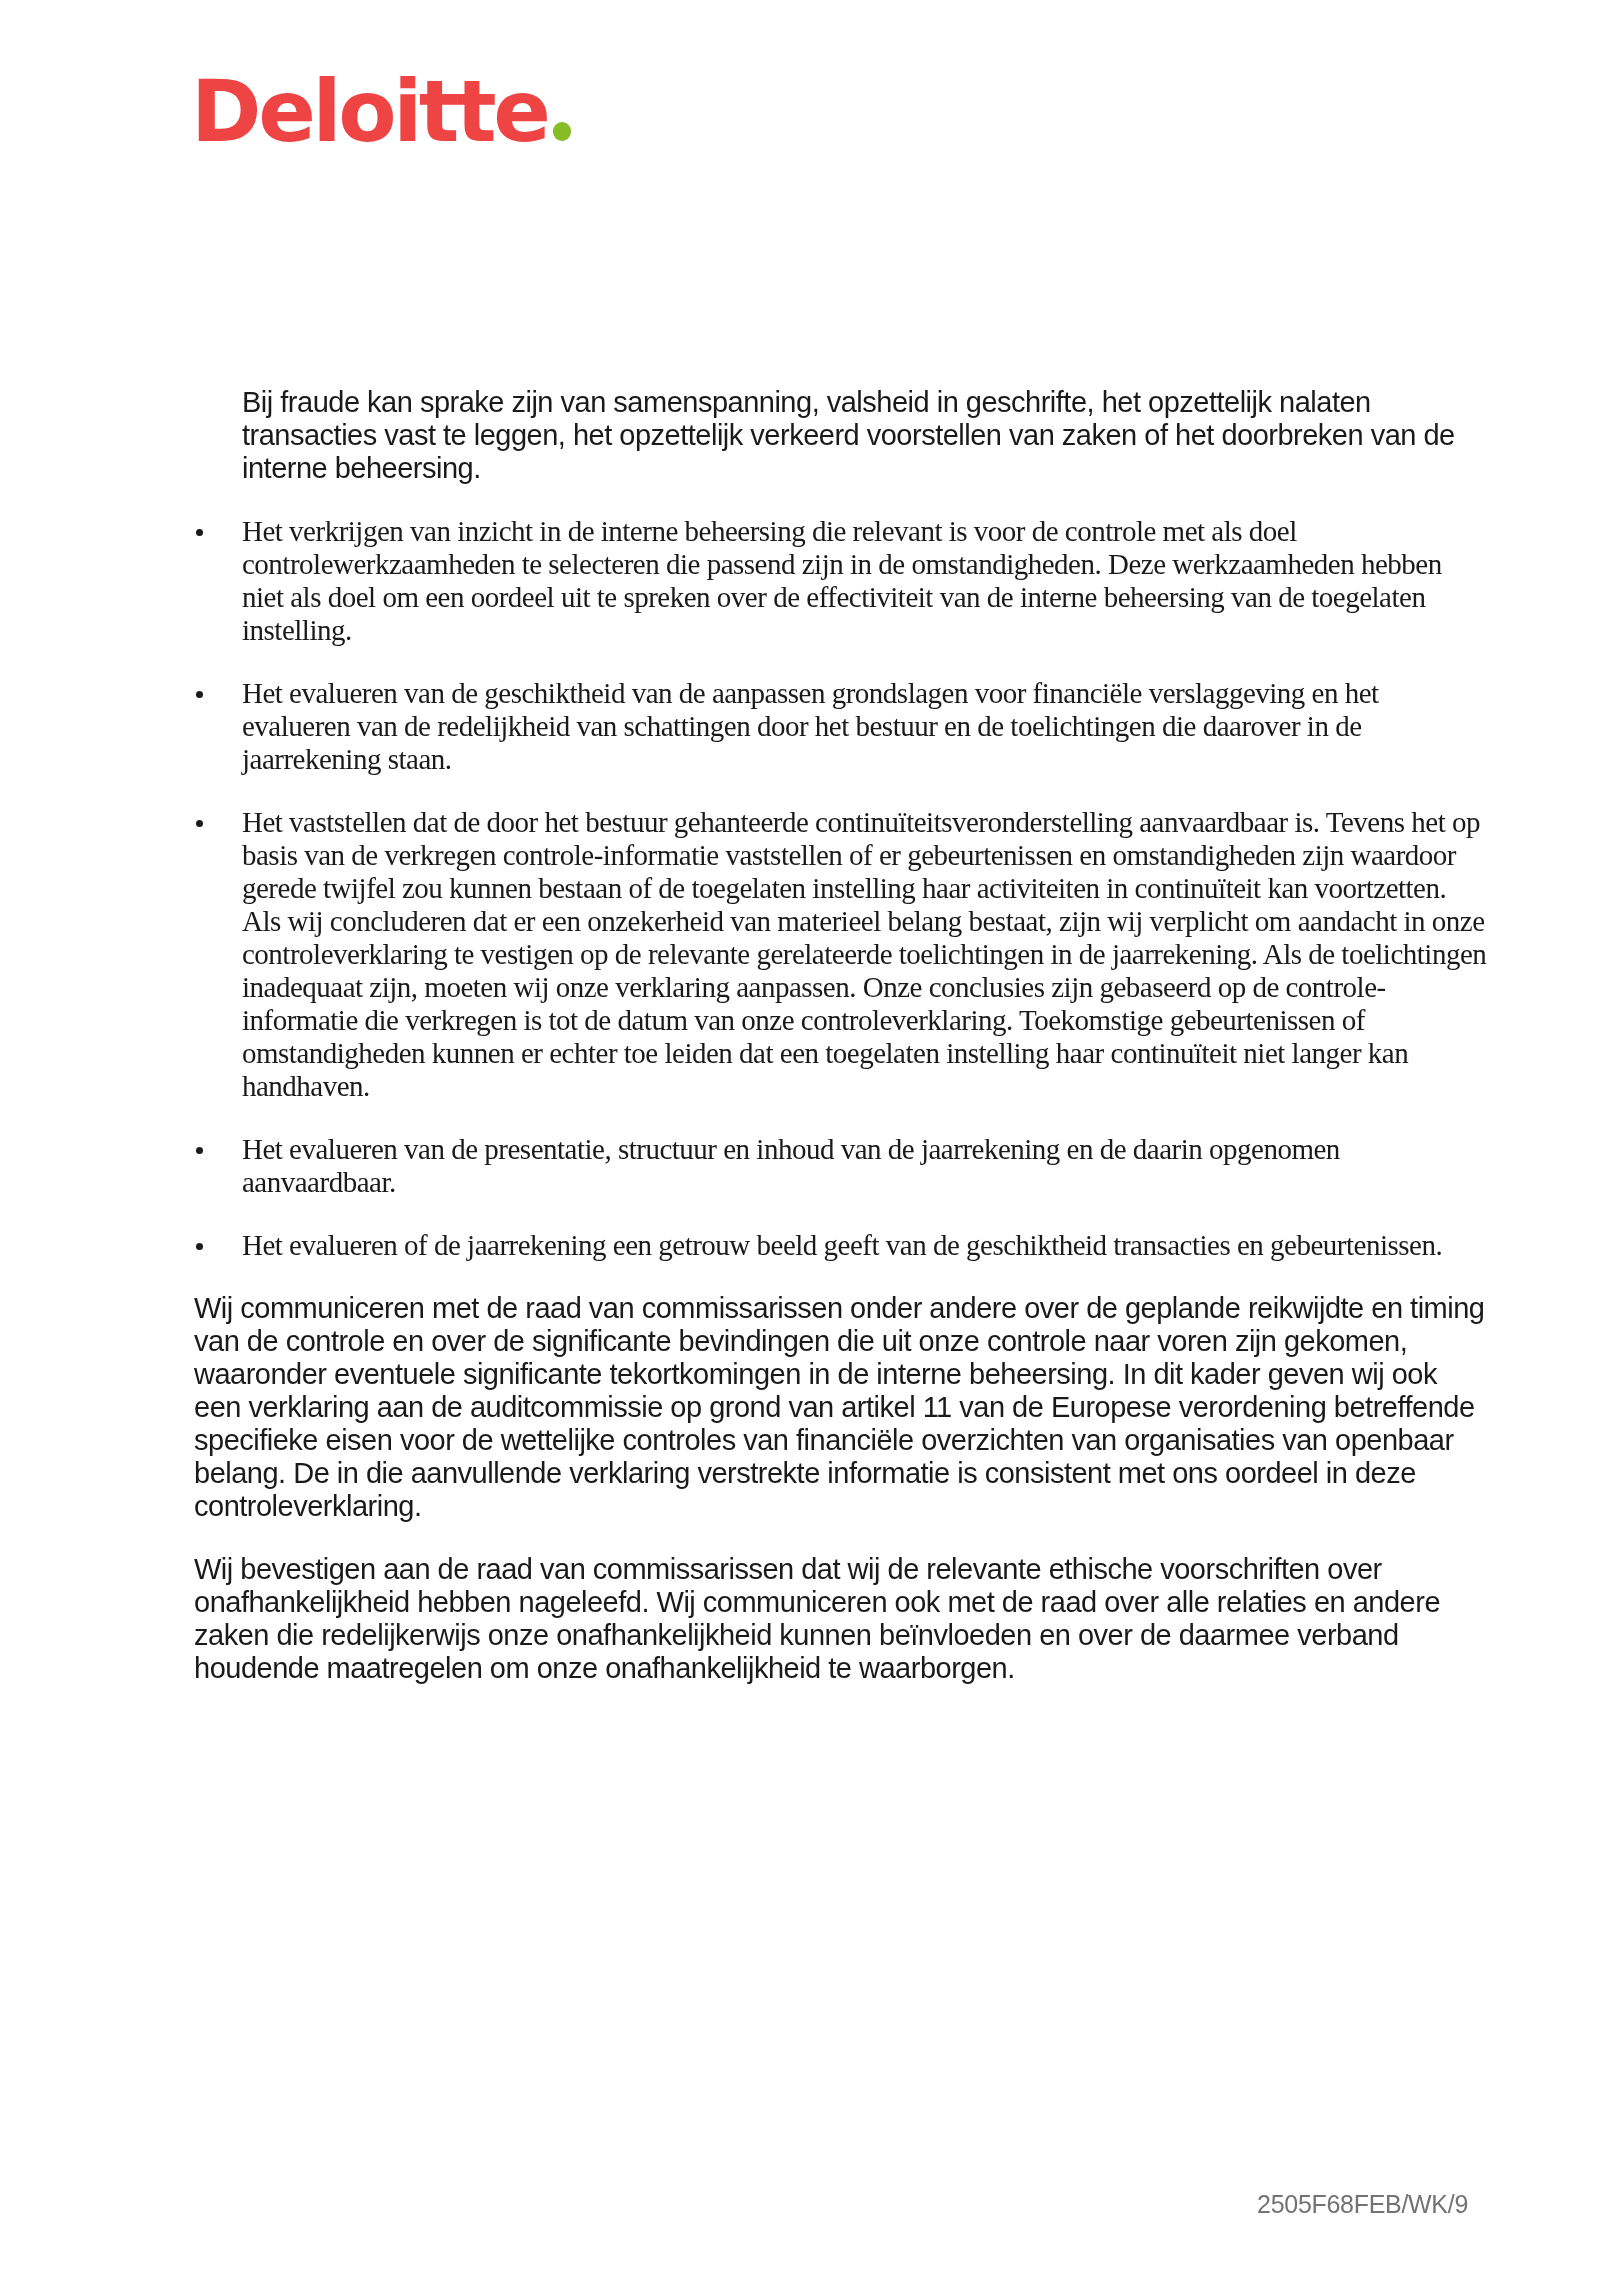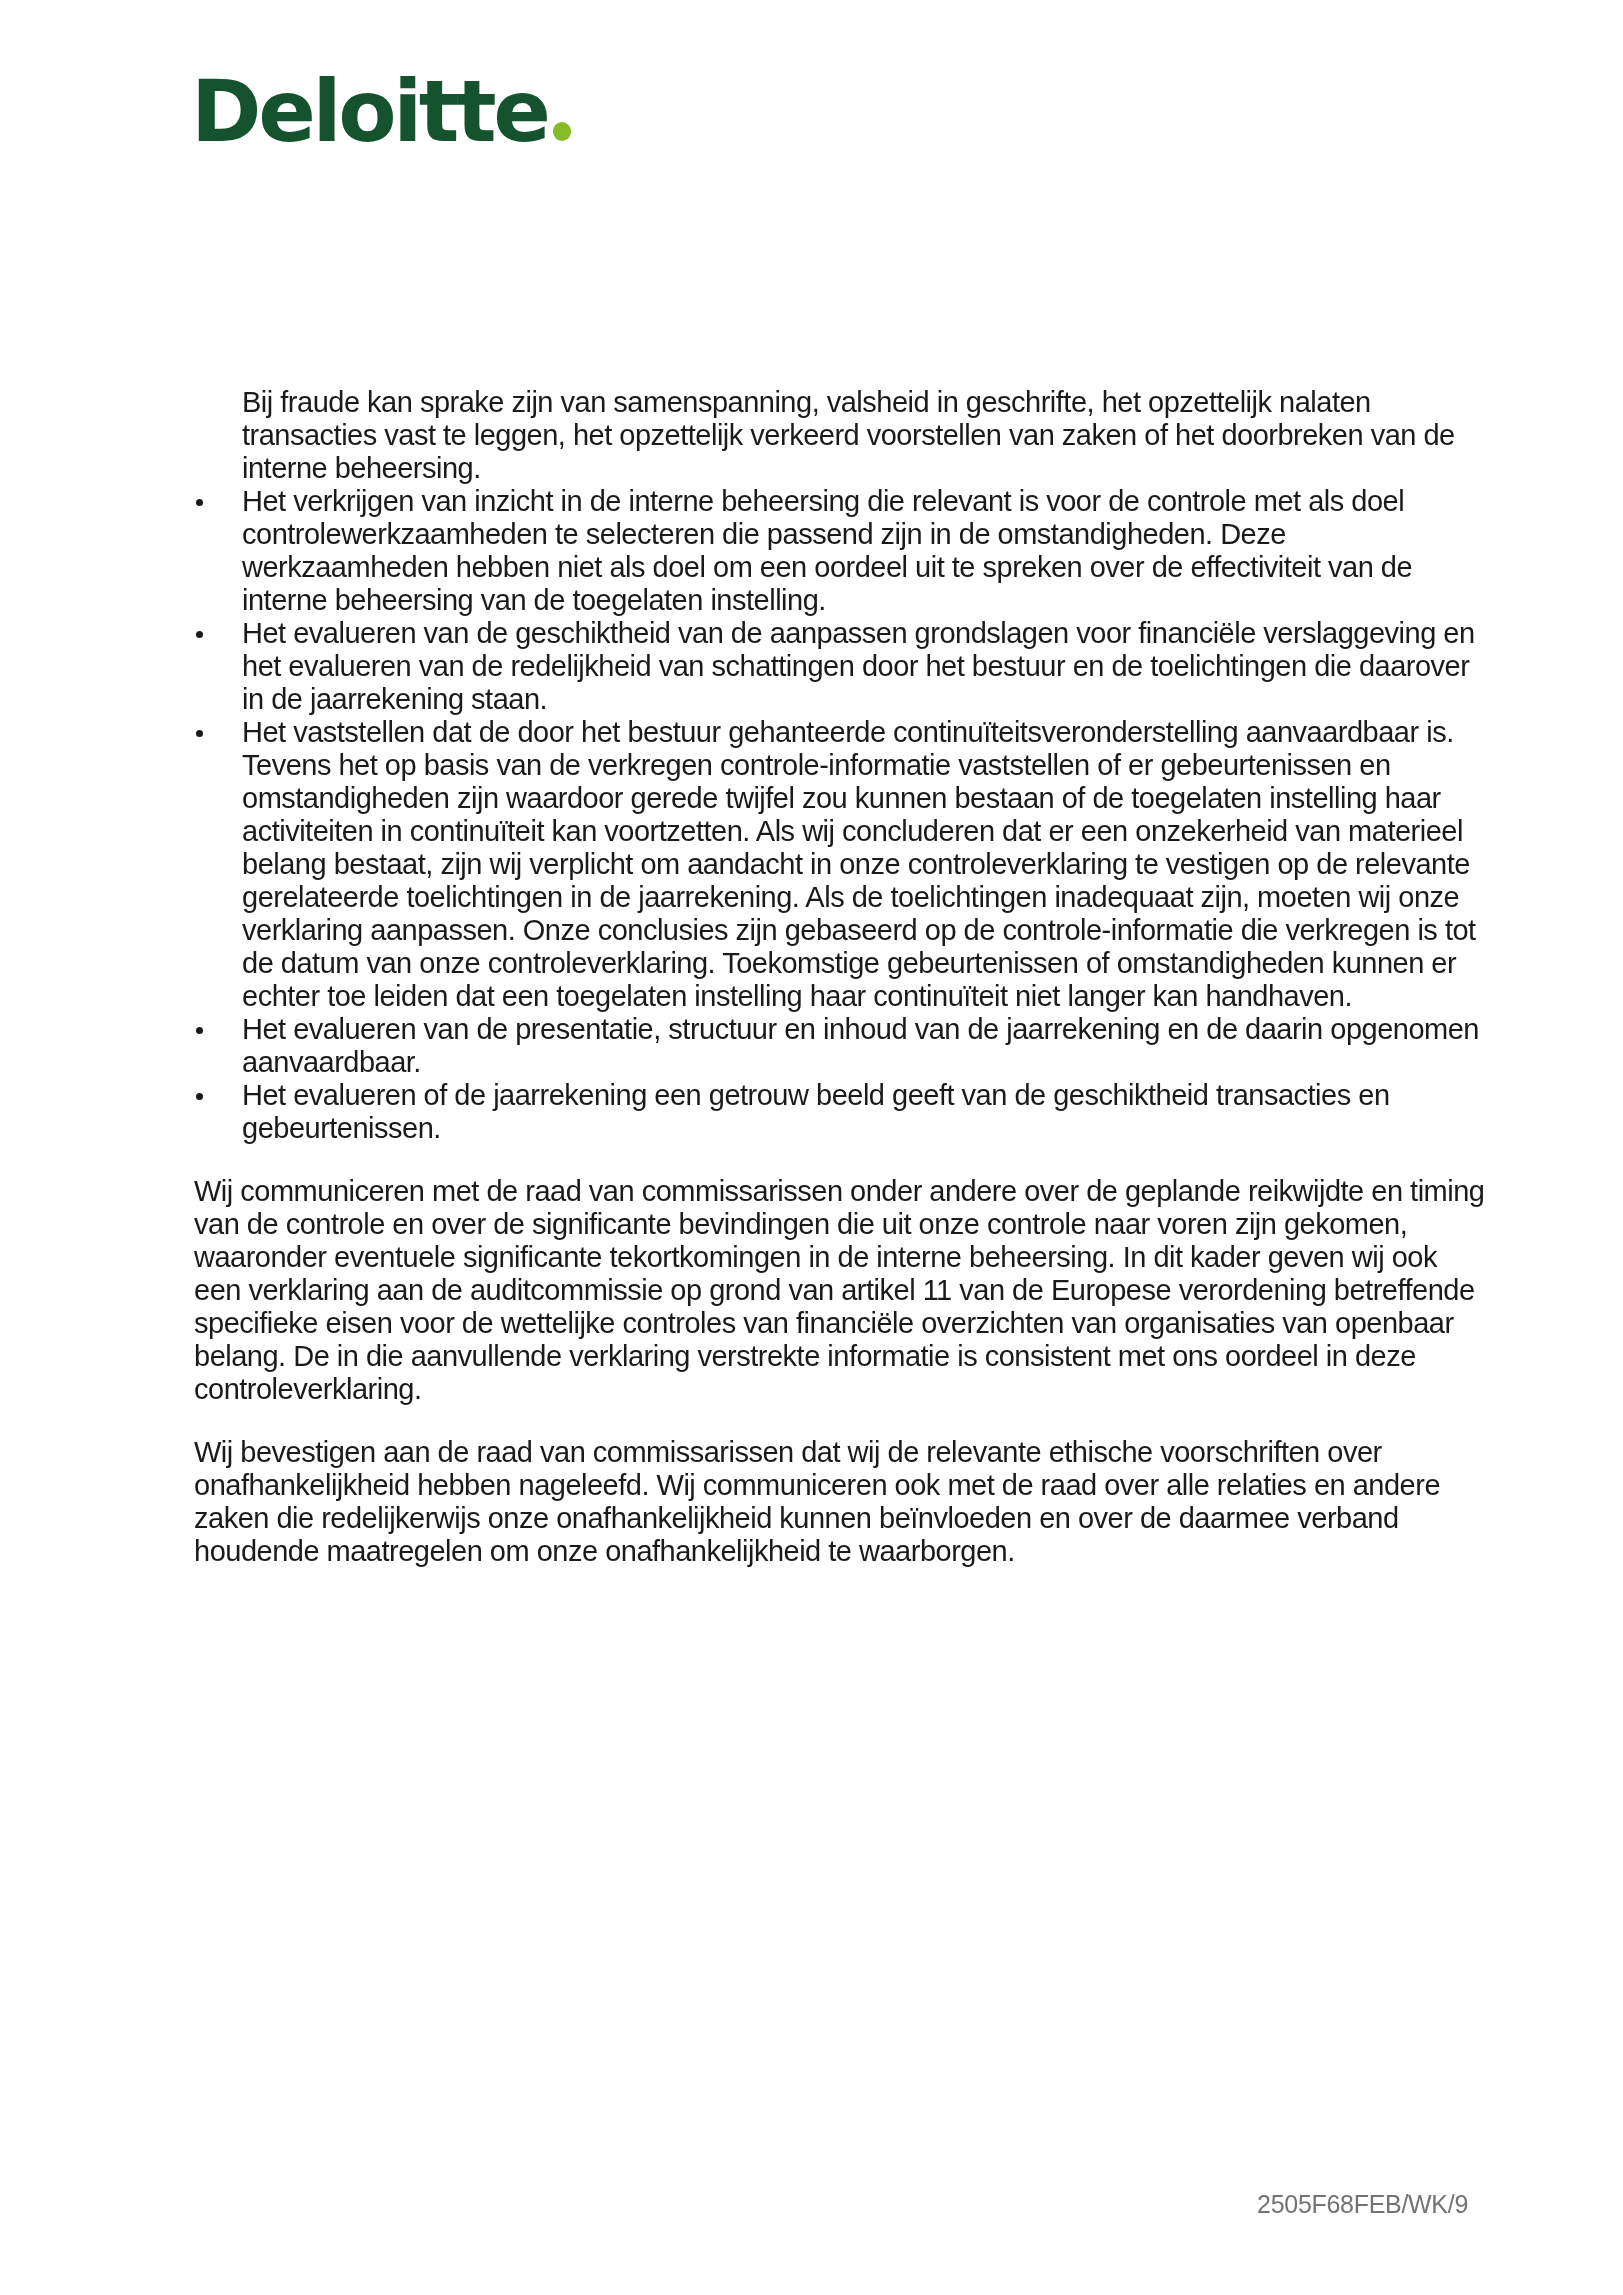--- a/index.html
+++ b/index.html
@@ -17,21 +17,21 @@
     }
     .logo {
       position: absolute;
       left: 191px;
       top: 69px;
       font-family: "DejaVu Sans", sans-serif;
       font-weight: bold;
       font-size: 85px;
       letter-spacing: -3.4px;
       line-height: 1;
-      color: #14532d;
+      color: #ef4444;
     }
     .logo-dot {
       display: inline-block;
       width: 18.6px;
       height: 18.6px;
       border-radius: 50%;
       margin-left: 5px;
       vertical-align: baseline;
     }
     .content {
@@ -50,20 +50,22 @@
       padding-left: 48px;
     }
     .bullet-list {
       list-style: none;
       margin: 0;
       padding: 0;
     }
     .bullet-item {
       position: relative;
       padding-left: 48px;
+      margin-top: 30px;
+      font-family: Liberation Serif, serif;
     }
     .bullet-dot {
       position: absolute;
       left: 1.7px;
       top: 13.5px;
       width: 7.6px;
       height: 7.6px;
       border-radius: 50%;
       background: #1a1a1a;
     }

